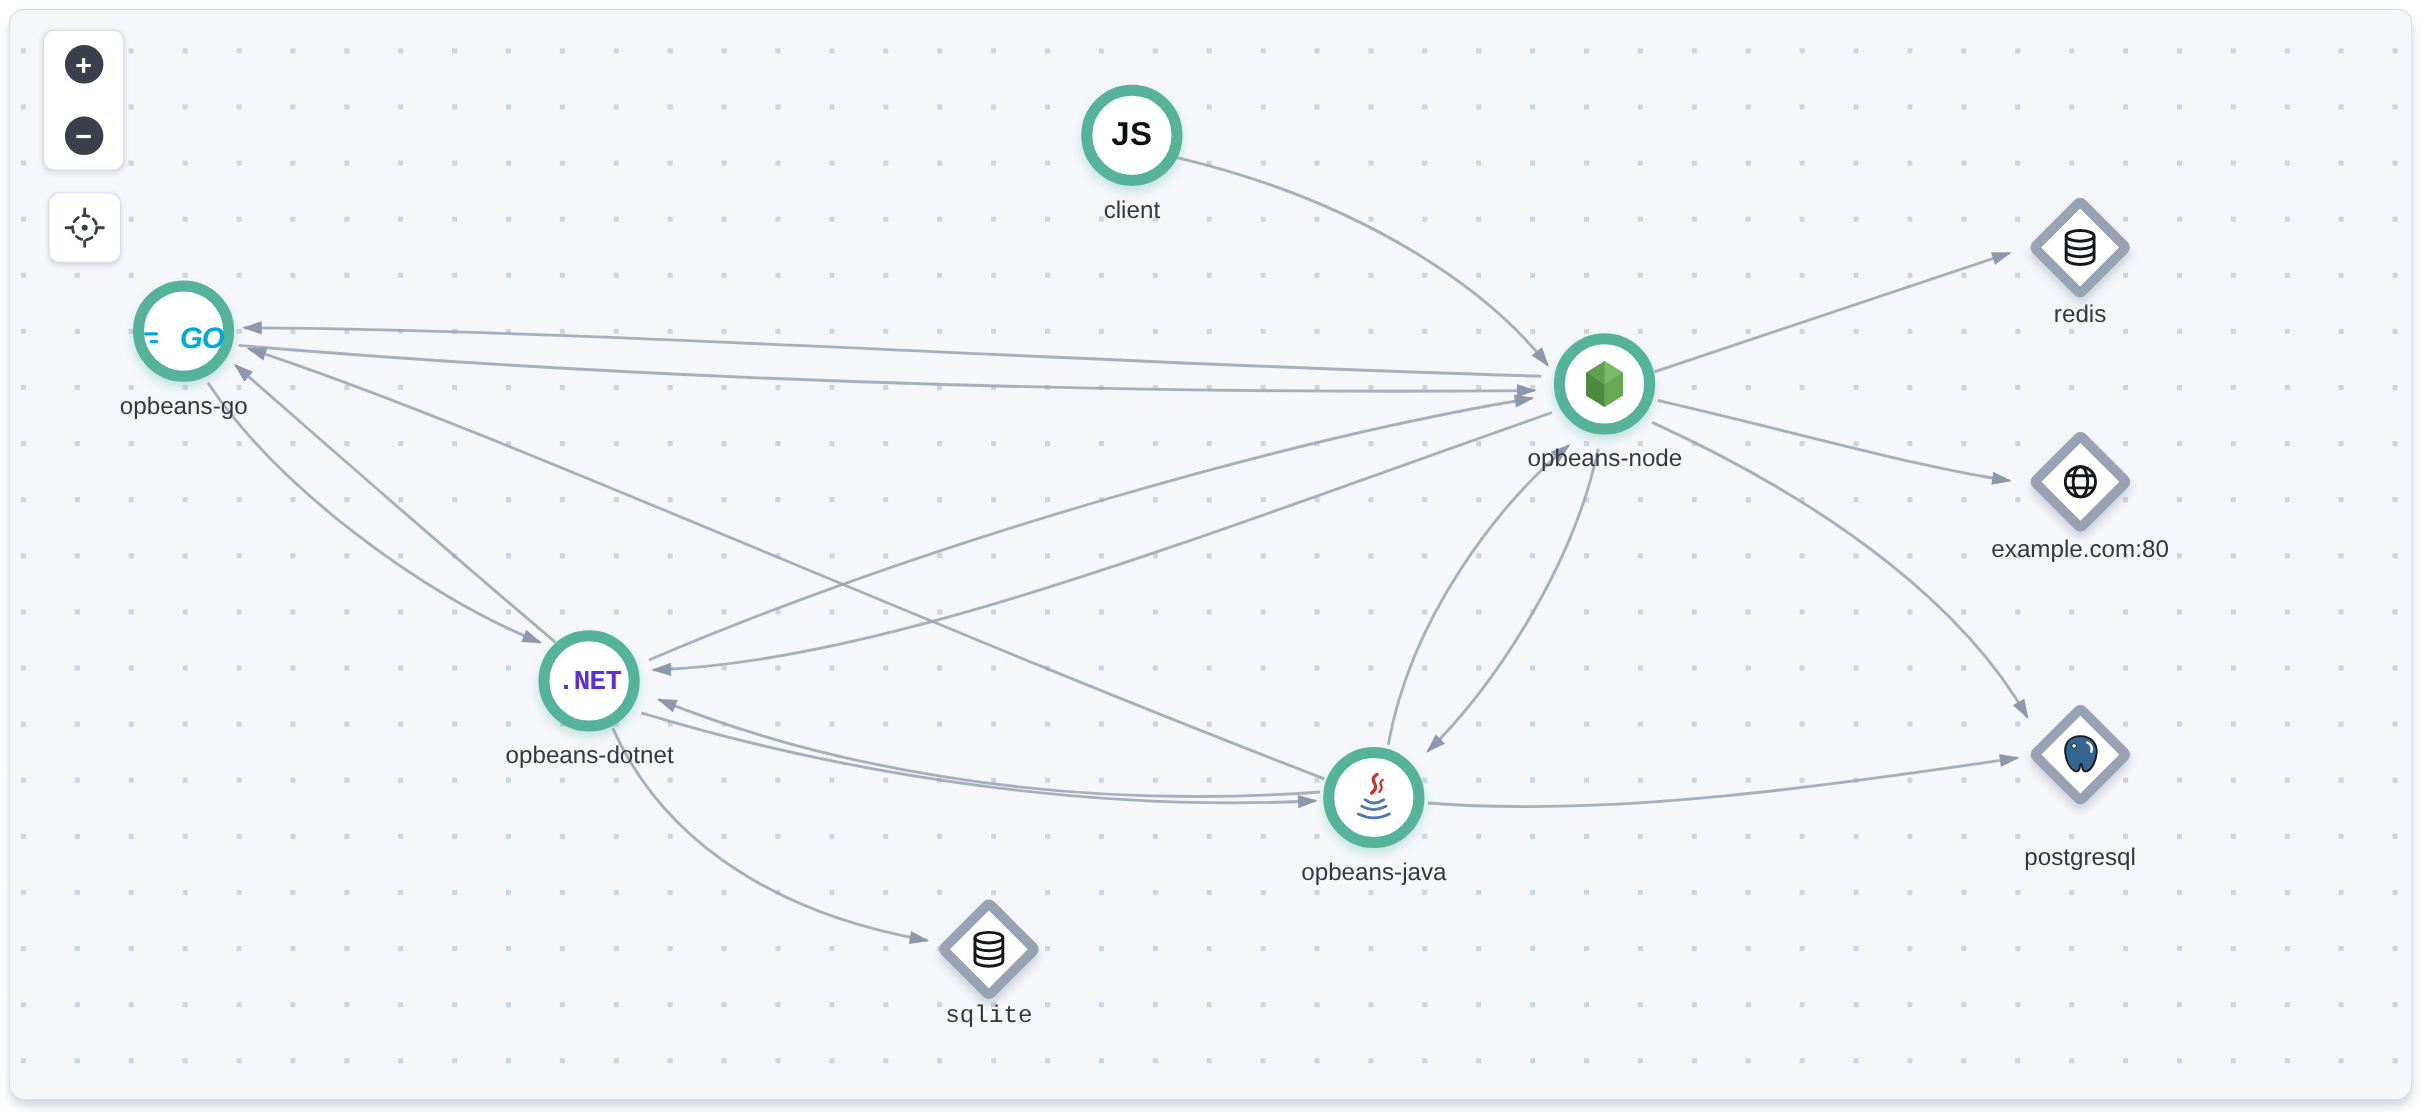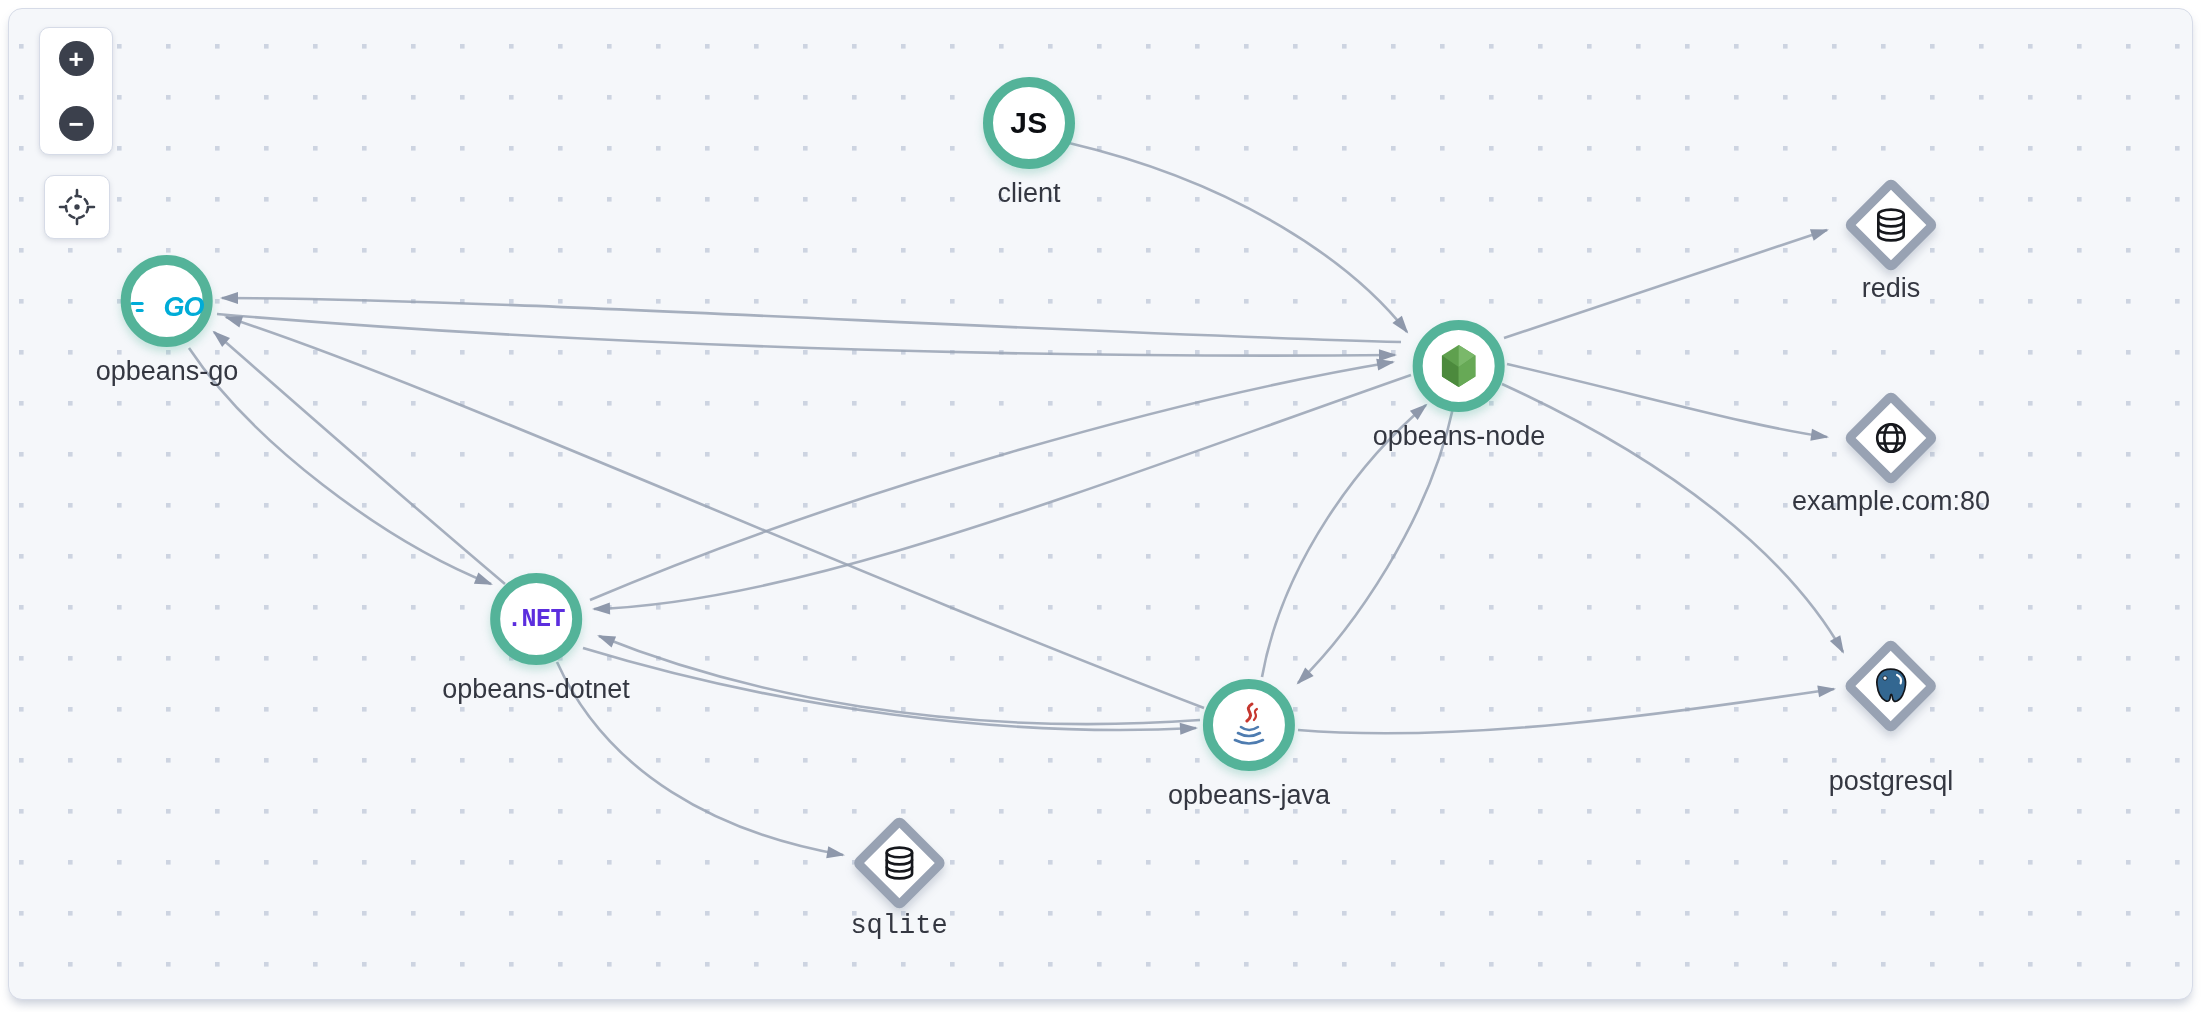--- a/index.html
+++ b/index.html
@@ -23,21 +23,21 @@
     background:#fff;box-shadow:0 5px 9px rgba(84,179,153,.30);
   }
   .shape.diamond{width:92px;height:92px;}
   .diamond-inner{
     width:50px;height:50px;border:9px solid #98a2b3;border-radius:7px;
     transform:rotate(45deg);background:#fff;display:flex;align-items:center;justify-content:center;
     box-shadow:4px 4px 8px rgba(130,140,160,.35);
   }
   .diamond-inner .icon{transform:rotate(-45deg);}
   .icon{display:flex;align-items:center;justify-content:center;line-height:1;}
-  .label{margin-top:9px;font-size:27px;color:#343741;white-space:nowrap;}
+  .label{margin-top:9px;font-size:22px;color:#343741;white-space:nowrap;}
   .shape.diamond + .label{margin-top:2px;}
 
   
   .txt-icon{font-weight:800;color:#0c0e12;font-size:30px;letter-spacing:.5px;}
   .dotnet-text{font-weight:600;color:#5c2ede;font-size:25px;letter-spacing:-.5px;font-family:Liberation Mono, monospace;}
   .go-icon{display:flex;align-items:center;gap:20px;margin-top:12px;}
   .go-lines{display:flex;flex-direction:column;align-items:flex-end;gap:4px;}
   .go-lines i{display:block;height:3px;background:#00acd7;border-radius:2px;}
   .go-lines i:nth-child(1){width:13px;}
   .go-lines i:nth-child(2){width:8px;}
@@ -114,21 +114,21 @@
             <span class="icon go-icon">
         <span class="go-lines">
                 <i></i>
                 <i></i>
               </span>
         <b class="go-text">GO</b>
             </span>
           </span>
           <span class="label">opbeans-go</span>
         </div>
-        <div class="node" style="left: 1458px; top: 319px;">
+        <div class="node" style="left: 1458px; top: 302px;">
           <span class="shape circle">
             <span class="icon">
         <svg width="42" height="46" viewBox="0 0 40 44">
           <polygon points="20,2 36,12 36,32 20,42 4,32 4,12" fill="#5fa04e"></polygon>
           <polygon points="20,2 36,12 20,23 20,2" fill="#7ab86a"></polygon>
           <polygon points="4,12 20,23 20,42 4,32" fill="#4c8a3d"></polygon>
           <polygon points="36,12 36,32 20,42 20,23" fill="#67a956"></polygon>
         </svg>
             </span>
           </span>

